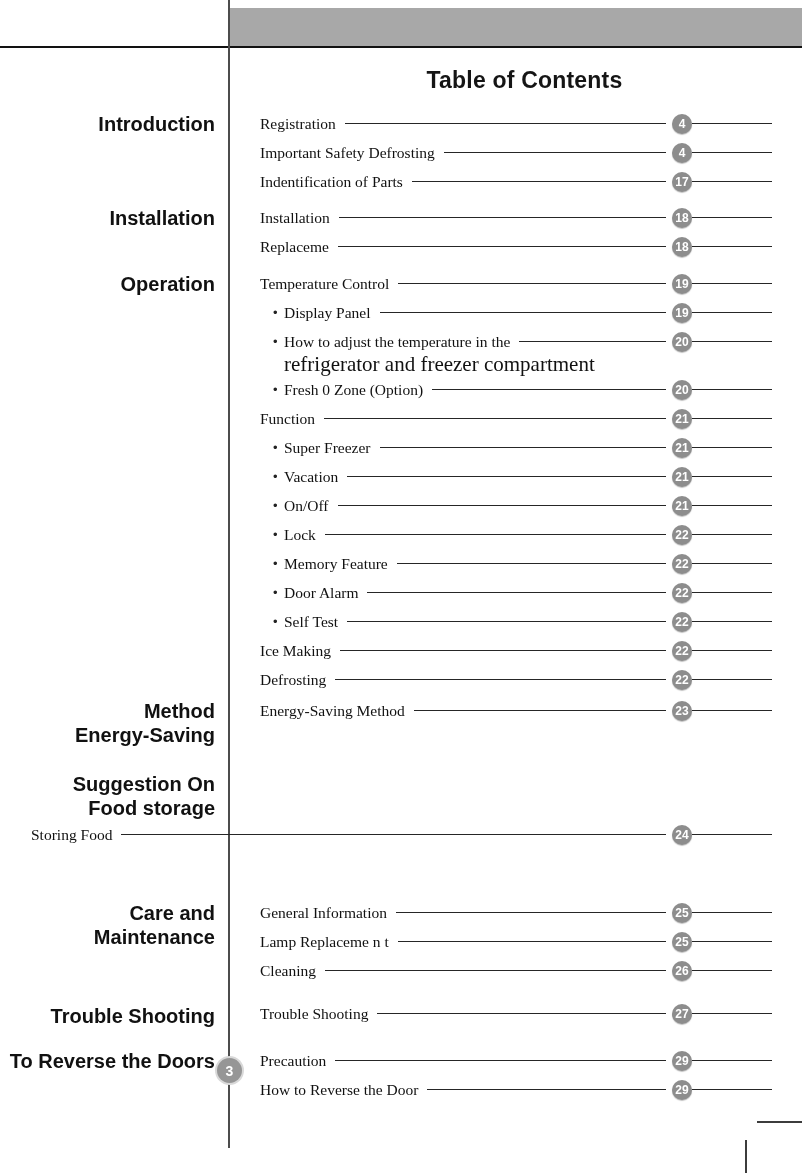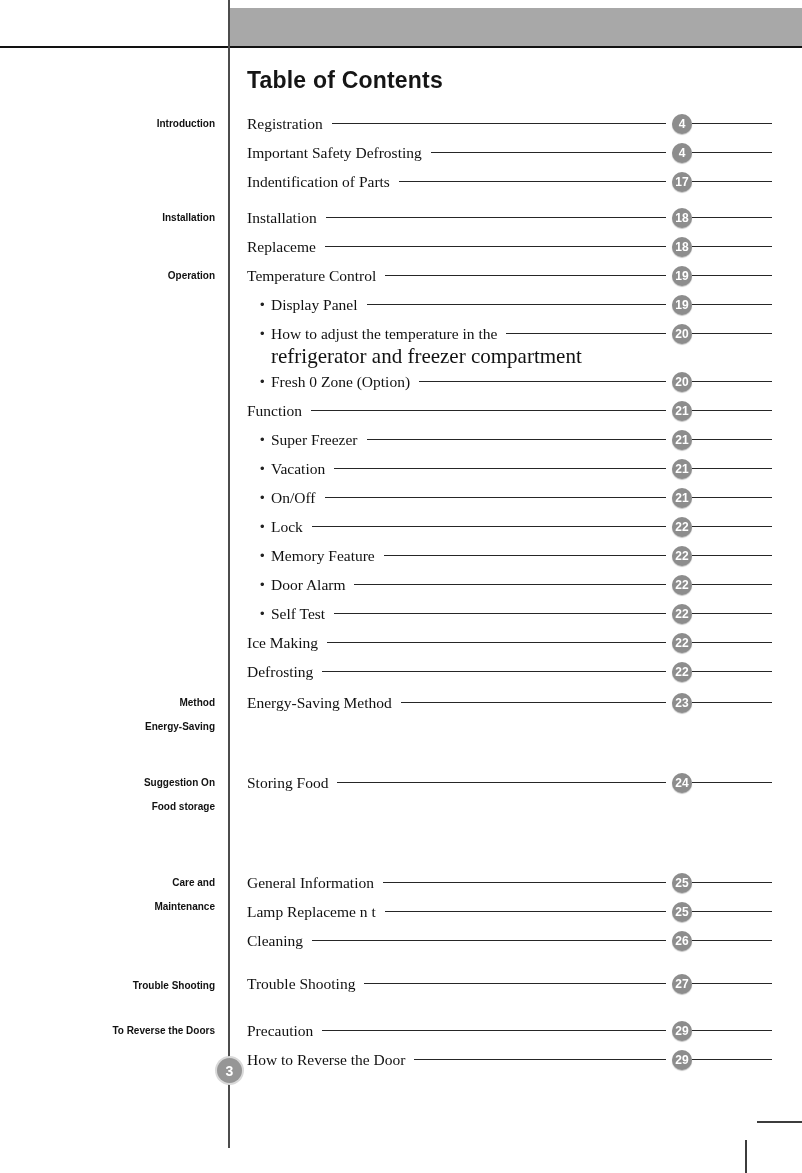--- a/index.html
+++ b/index.html
@@ -5,33 +5,33 @@
   html, body { margin: 0; padding: 0; }
   body {
     width: 802px; height: 1173px; position: relative;
     background: #ffffff; overflow: hidden;
     font-family: "Liberation Sans", sans-serif;
   }
   .top-bar { position: absolute; left: 229px; top: 8px; width: 573px; height: 39px; background: #a8a8a8; }
   .top-rule { position: absolute; left: 0; top: 46px; width: 802px; height: 2px; background: #121212; }
   .v-rule { position: absolute; left: 228px; top: 0; width: 2px; height: 1148px; background: #4c4c4c; }
   .content { position: absolute; left: 0; top: 48px; width: 802px; }
-  h1.title { margin: 18px 0 0 247px; font-size: 23px; line-height: 28px; font-weight: bold; color: #151515; letter-spacing: .2px; }
+  h1.title { margin: 18px 0 0 247px; font-size: 23px; line-height: 28px; font-weight: bold; color: #151515; letter-spacing: .2px; text-align: center; }
   .section { display: flex; }
   .s0 { margin-top: 15px; }
   .s1 { margin-top: 7px; justify-content: space-between; }
-  .s2 { margin-top: 0; }
+  .s2 { margin-top: 8px; }
   .s3 { margin-top: 2px; }
-  .s4 { margin-top: 29px; }
+  .s4 { margin-top: 22px; flex-direction: column; }
   .s5 { margin-top: 49px; }
   .s6 { margin-top: 14px; align-items: flex-end; }
   .s7 { margin-top: 18px; justify-content: center; }
-  .section-label { width: 229px; box-sizing: border-box; padding: 3px 14px 0 0; text-align: right; font-weight: bold; font-size: 10px; line-height: 24px; color: #111; }
+  .section-label { width: 229px; box-sizing: border-box; padding: 3px 14px 0 0; text-align: right; font-weight: bold; font-size: 20px; line-height: 24px; color: #111; }
   .section-label div { white-space: nowrap; }
-  .entries { flex: 1; box-sizing: border-box; padding-left: 18px; padding-right: 30px; font-family: "Liberation Serif", serif; color: #111; }
+  .entries { flex: 1; box-sizing: border-box; padding-left: 31px; padding-right: 30px; font-family: "Liberation Serif", serif; color: #111; }
   .row { height: 29px; display: flex; align-items: center; }
   .bullet { flex: 0 0 auto; width: 11px; margin-left: 13px; font-size: 13px; color: #222; font-family: "Liberation Sans", sans-serif; }
   .etext { font-size: 15.5px; white-space: nowrap; }
   .leader { flex: 1; height: 0; border-top: 1.5px solid #262626; margin: 0 6px 0 9px; }
   .badge { flex: 0 0 auto; width: 20px; height: 20px; border-radius: 50%; background: #8d8d8d; color: #fff; font-family: "Liberation Sans", sans-serif; font-size: 12px; font-weight: bold; display: flex; align-items: center; justify-content: center; box-shadow: 0 1px 1px rgba(0,0,0,0.25); }
   .rline { flex: 0 0 auto; width: 80px; height: 0; border-top: 1.5px solid #262626; }
   .row-cont { height: 19px; line-height: 17px; font-size: 21px; margin-left: 24px; }
   .page-badge { position: absolute; left: 217px; top: 1058px; width: 25px; height: 25px; border-radius: 50%; background: #969696; color: #fff; font-size: 14px; font-weight: bold; display: flex; align-items: center; justify-content: center; box-shadow: 0 0 0 2px #d9d9d9; }
   .mark-h { position: absolute; left: 757px; top: 1121px; width: 45px; height: 1.5px; background: #3c3c3c; }
   .mark-v { position: absolute; left: 745px; top: 1140px; width: 1.5px; height: 33px; background: #3c3c3c; }

